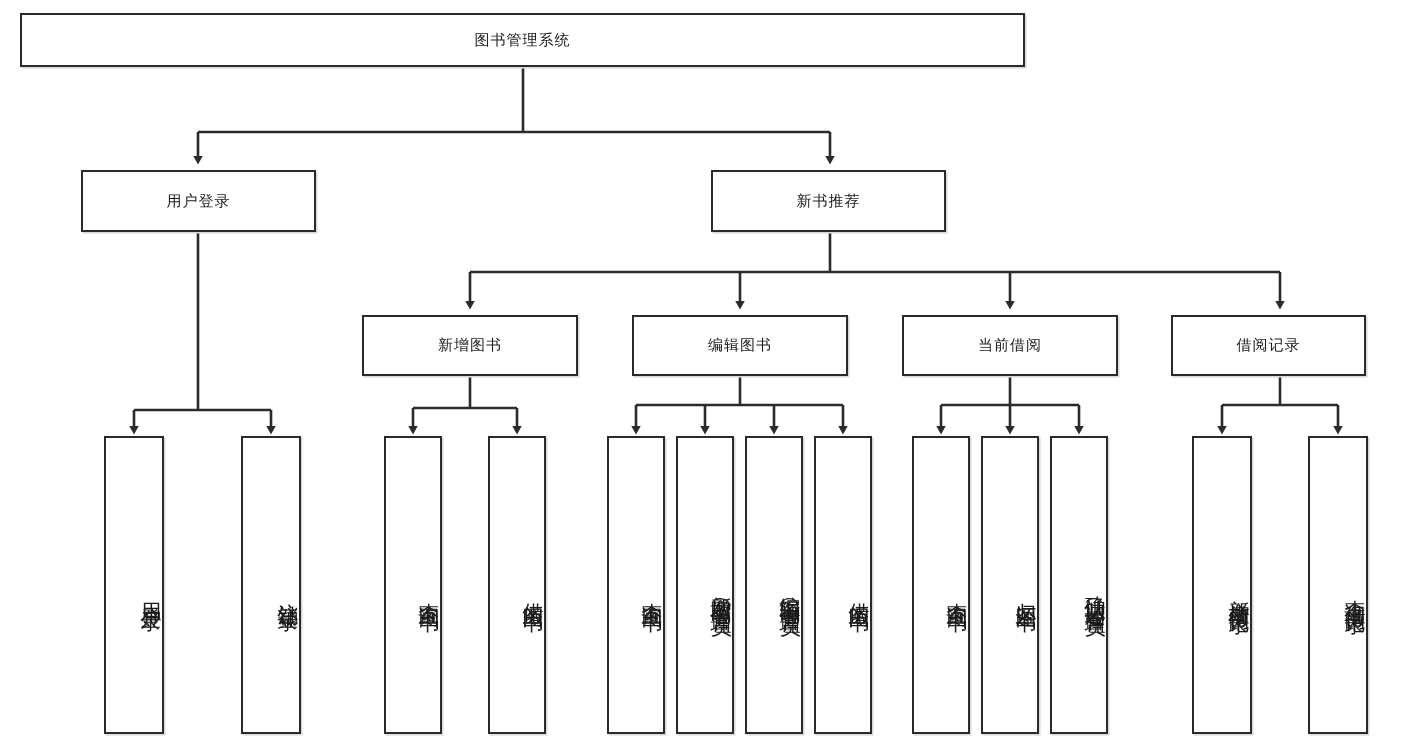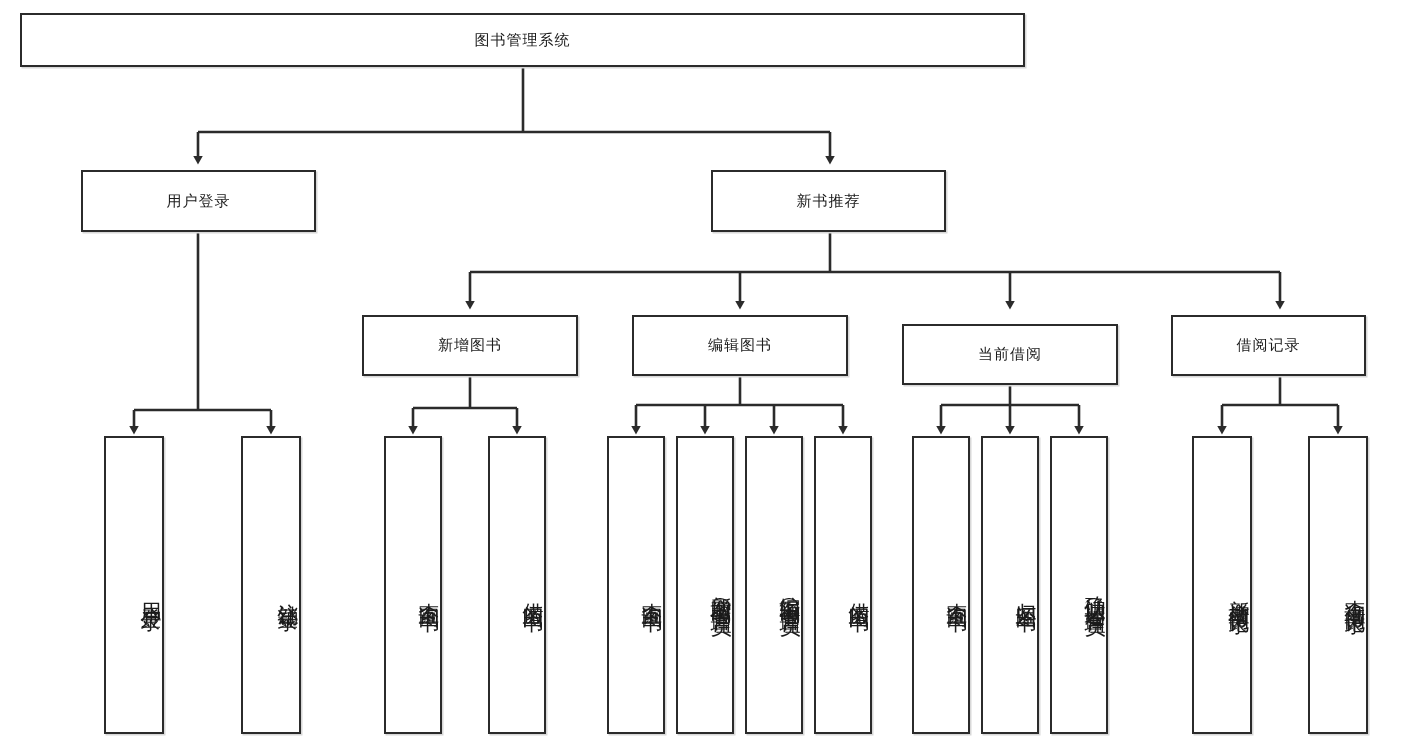--- a/index.html
+++ b/index.html
@@ -131,21 +131,21 @@
   <div class="node horiz" style="left:711px; top:170px; width:235px; height:62px;">
     <span class="lbl">新书推荐</span>
   </div>
 
   <div class="node horiz" style="left:362px; top:315px; width:216px; height:61px;">
     <span class="lbl">新增图书</span>
   </div>
   <div class="node horiz" style="left:632px; top:315px; width:216px; height:61px;">
     <span class="lbl">编辑图书</span>
   </div>
-  <div class="node horiz" style="left:902px; top:324px; width:216px; height:61px;">
+  <div class="node horiz" style="left:902px; top:315px; width:216px; height:61px;">
     <span class="lbl">当前借阅</span>
   </div>
   <div class="node horiz" style="left:1171px; top:315px; width:195px; height:61px;">
     <span class="lbl">借阅记录</span>
   </div>
 
   <div class="node vert" style="left:104px; top:436px; width:60px; height:298px;">
     <span class="lbl">用户登录</span>
   </div>
   <div class="node vert" style="left:241px; top:436px; width:60px; height:298px;">

